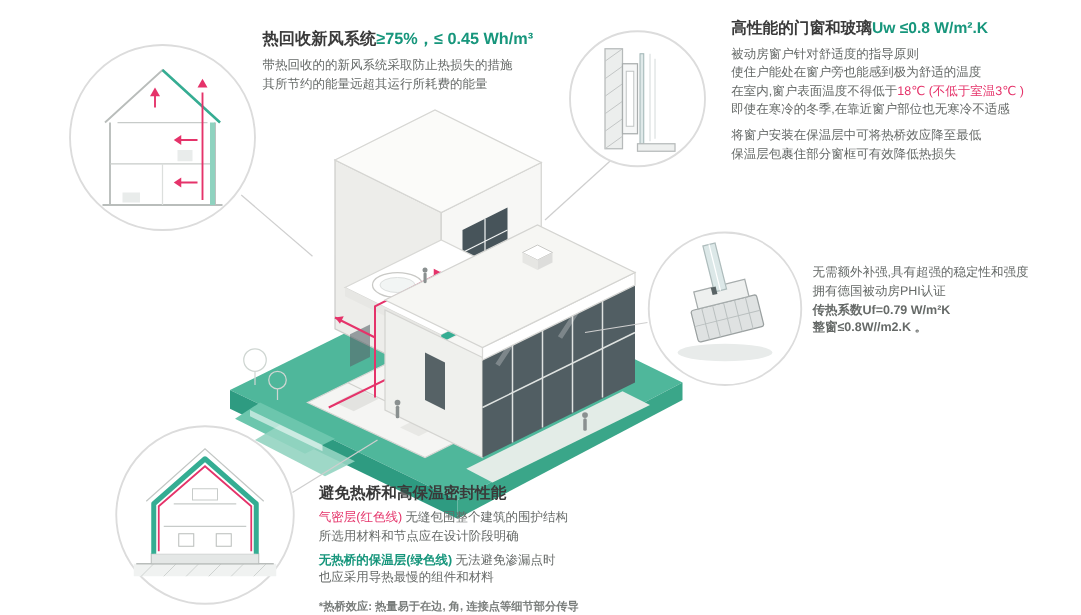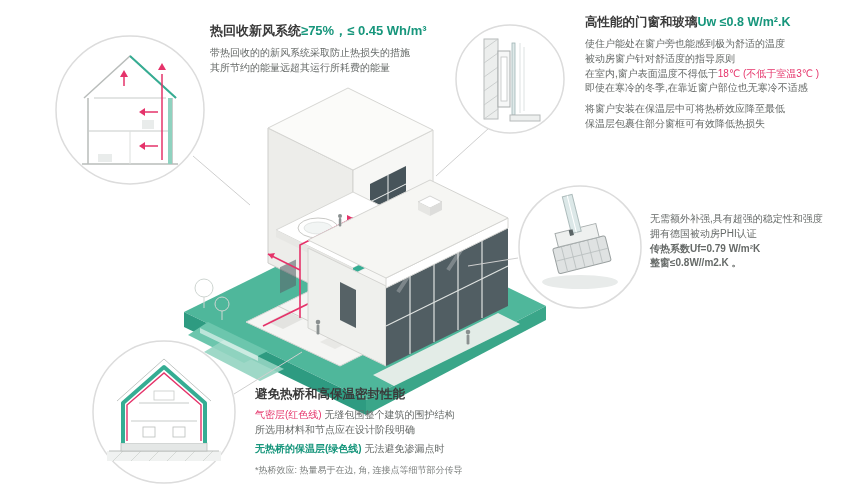--- a/index.html
+++ b/index.html
@@ -10,21 +10,21 @@
   .circle-wrap { position:absolute; }
   .tb { position:absolute; }
   .title { font-weight:bold; color:#3a3a3a; }
   .teal { color:#17967c; }
   .tealb { color:#17967c; font-weight:bold; }
   .red { color:#e5336a; }
   .redb { color:#e5336a; font-weight:normal;text-align:center; }
   .bl { color:#666a68; font-size:10px; line-height:1.5; }
   .bls { color:#666a68; font-size:10px; line-height:1.48; }
   .gap { height:6px; }
-  .footnote { color:#7a7e7c; font-size:9px; margin-top:8px; }
+  .footnote { color:#7a7e7c; font-size:9px; margin-top:8px;font-weight:bold; }
 </style>
 </head>
 <body>
 
 <div class="canvas">
 
   <svg class="abs" style="left:168px;top:70px;" width="408" height="390" viewBox="0 0 408 390">
 
     <g>
       <polygon points="16,242 202,150 378,236 198,330" fill="#4fb79b"></polygon>
@@ -199,22 +199,22 @@
     <div style="height:5px;"></div>
     <div class="bl">带热回收的的新风系统采取防止热损失的措施</div>
     <div class="bl">其所节约的能量远超其运行所耗费的能量</div>
   </div>
 
   <div class="tb" style="left:585px;top:14px;width:275px;">
     <div class="title" style="font-size:12.5px;">
       <span>高性能的门窗和玻璃</span><span class="teal">Uw ≤0.8 W/m².K</span>
     </div>
     <div style="height:6px;"></div>
+    <div class="bls">被动房窗户针对舒适度的指导原则</div>
     <div class="bls">使住户能处在窗户旁也能感到极为舒适的温度</div>
-    <div class="bls">被动房窗户针对舒适度的指导原则</div>
     <div class="bls">
       <span>在室内,窗户表面温度不得低于</span><span class="red">18℃ (不低于室温3℃ )</span>
     </div>
     <div class="bls">即使在寒冷的冬季,在靠近窗户部位也无寒冷不适感</div>
     <div class="gap"></div>
     <div class="bls">将窗户安装在保温层中可将热桥效应降至最低</div>
     <div class="bls">保温层包裹住部分窗框可有效降低热损失</div>
   </div>
 
   <div class="tb" style="left:650px;top:212px;width:212px;">
@@ -228,16 +228,17 @@
     <div class="title" style="font-size:12.5px;font-family:Liberation Mono, monospace;">避免热桥和高保温密封性能</div>
     <div style="height:5px;"></div>
     <div class="bls">
       <span class="redb">气密层(红色线)</span><span> 无缝包围整个建筑的围护结构</span>
     </div>
     <div class="bls">所选用材料和节点应在设计阶段明确</div>
     <div style="height:4px;"></div>
     <div class="bls">
       <span class="tealb">无热桥的保温层(绿色线)</span><span> 无法避免渗漏点时</span>
     </div>
+    <div class="bls">也应采用导热最慢的组件和材料</div>
     <div class="footnote">*热桥效应: 热量易于在边, 角, 连接点等细节部分传导</div>
   </div>
 
 </div>
 
 </body></html>

